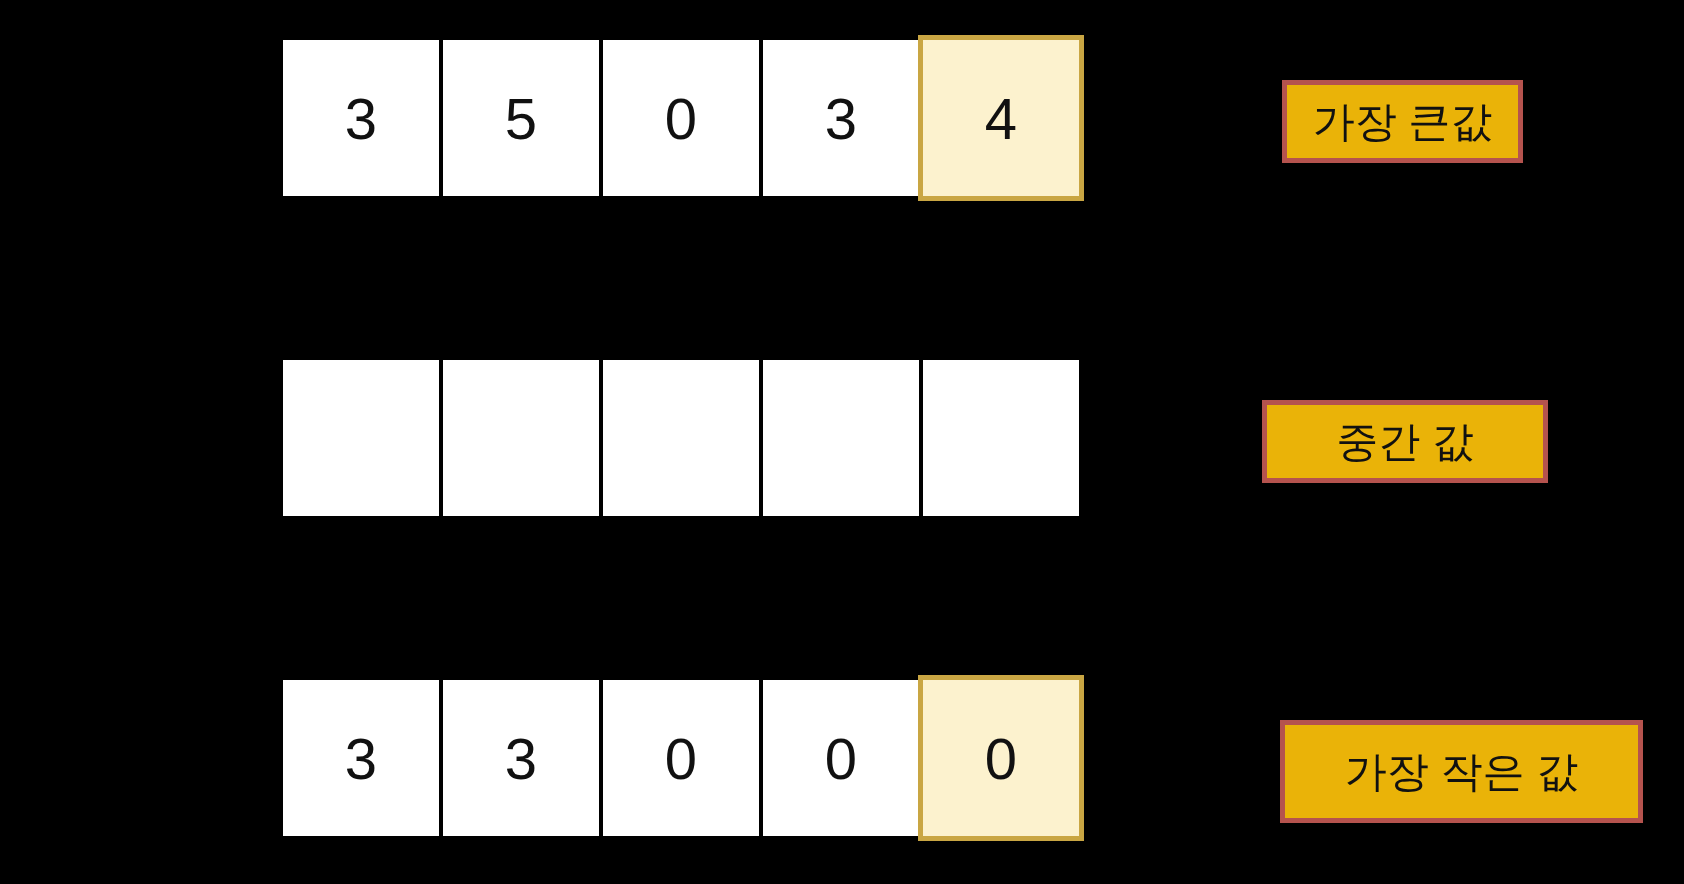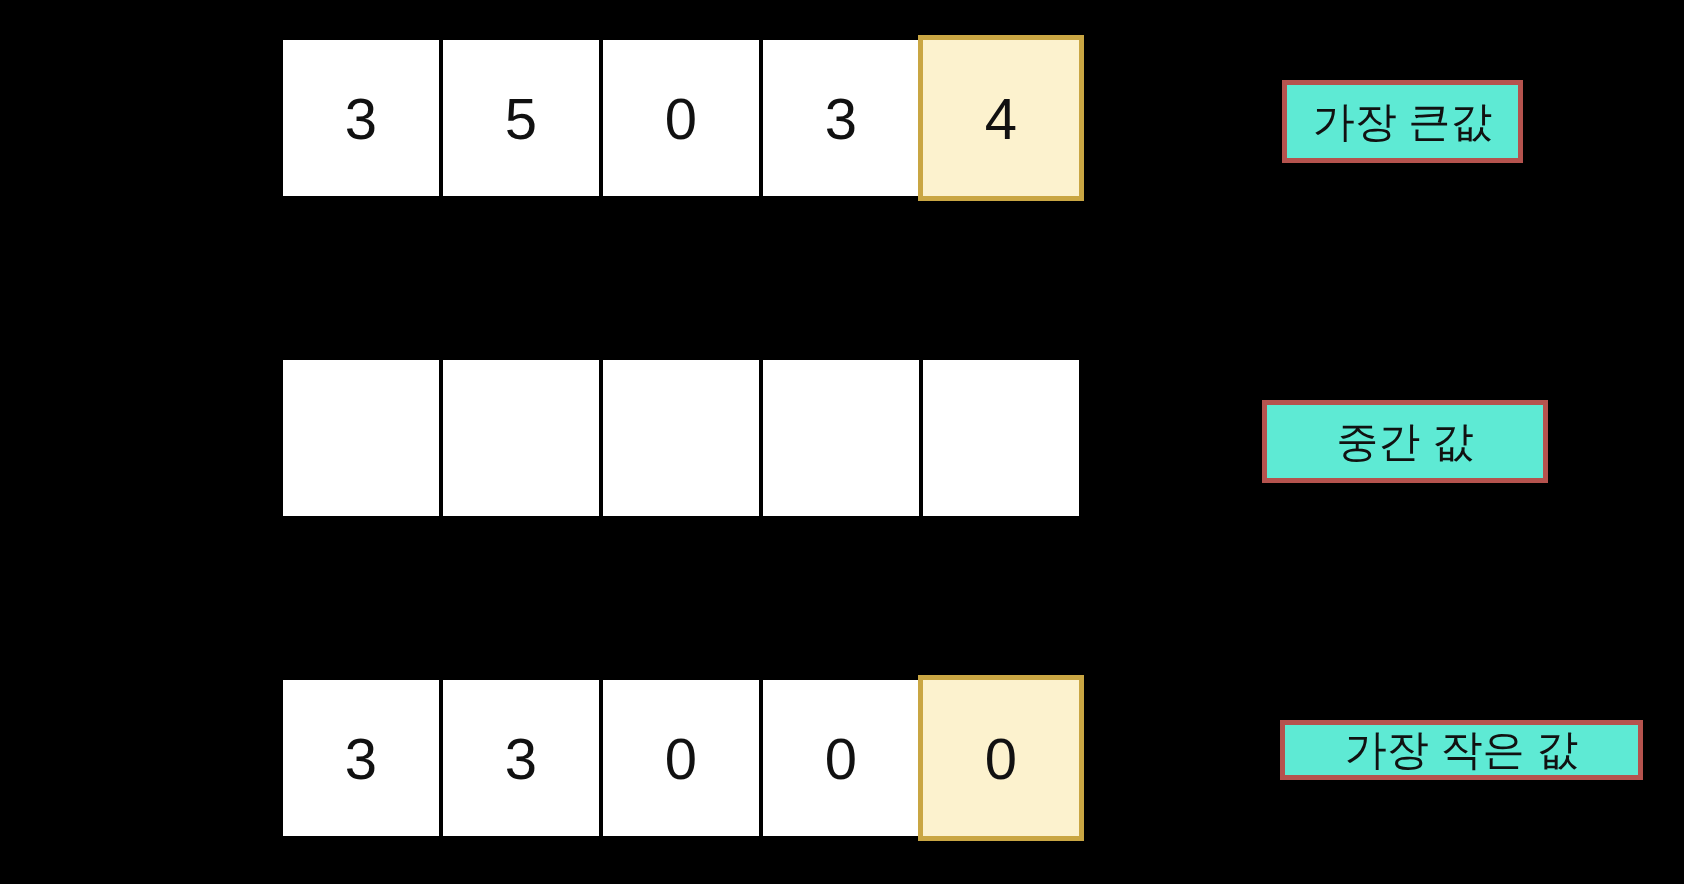--- a/index.html
+++ b/index.html
@@ -34,36 +34,36 @@
   .cell.highlight {
     background: #FCF2CE;
     border: 5px solid #C9A643;
     margin: -5px;
     width: 166px;
     height: 166px;
     z-index: 2;
   }
   .tag {
     position: absolute;
-    background: #5eead4;
+    background: #eab308;
     border: 5px solid #B5534E;
     box-sizing: border-box;
     display: flex;
     align-items: center;
     justify-content: center;
     font-size: 42px;
     color: #111111;
     white-space: nowrap;
   }
   #row-max { left: 283px; top: 40px; }
   #row-mid { left: 283px; top: 360px; }
   #row-min { left: 283px; top: 680px; }
   #tag-max { left: 1282px; top: 80px;  width: 241px; height: 83px; }
   #tag-mid { left: 1262px; top: 400px; width: 286px; height: 83px; }
-  #tag-min { left: 1280px; top: 720px; width: 363px; height: 60px; }
+  #tag-min { left: 1280px; top: 720px; width: 363px; height: 103px; }
 </style>
 </head>
 <body>
 
 <div class="stage">
 
   <div class="array-row" id="row-max">
     <div class="cell">3</div>
     <div class="cell">5</div>
     <div class="cell">0</div>

